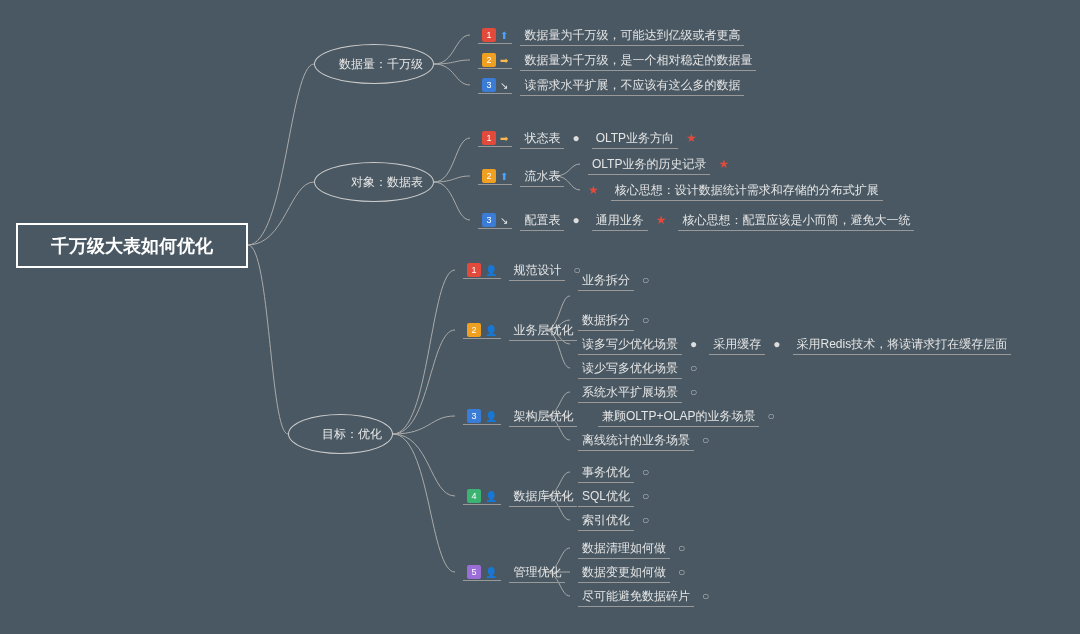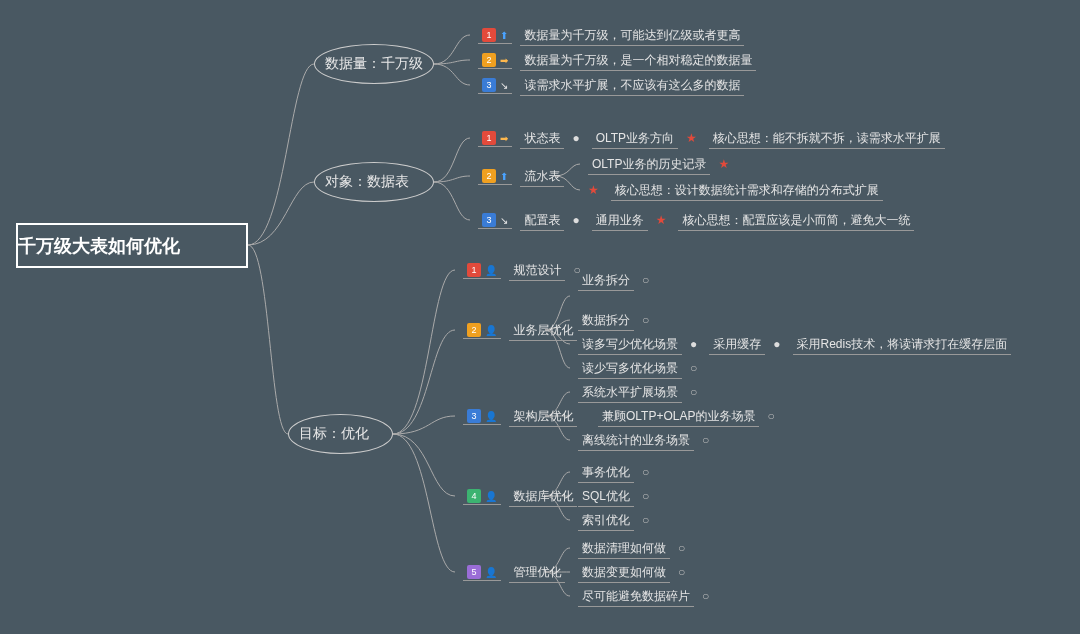--- a/index.html
+++ b/index.html
@@ -1,21 +1,21 @@
 <!DOCTYPE html>
 <html><head>
 <meta charset="utf-8">
 <style>
 *{box-sizing:border-box;margin:0;padding:0}
 body{background:#495862;font-family:"Microsoft YaHei",Arial,sans-serif;font-size:12px;color:#e5e5e5;width:1080px;height:634px;position:relative;overflow:hidden}
 svg.connectors{position:absolute;top:0;left:0;width:1080px;height:634px;pointer-events:none}
 
-.root{position:absolute;left:16px;top:223px;width:232px;height:45px;border:2px solid #fff;background:#495862;display:flex;align-items:center;justify-content:flex-start;font-size:18px;font-weight:bold;color:#fff}
-
-.bubble{position:absolute;border:1px solid #ccc;border-radius:50%;display:flex;align-items:center;justify-content:flex-start;color:#e8e8e8;font-size:14px;padding:0 10px}
+.root{position:absolute;left:16px;top:223px;width:232px;height:45px;border:2px solid #fff;background:#495862;display:flex;align-items:center;justify-content:center;font-size:18px;font-weight:bold;color:#fff}
+
+.bubble{position:absolute;border:1px solid #ccc;border-radius:50%;display:flex;align-items:center;justify-content:flex-end;color:#e8e8e8;font-size:12px;padding:0 10px}
 .b1{left:314px;top:44px;width:120px;height:40px}
 .b2{left:314px;top:162px;width:120px;height:40px}
 .b3{left:288px;top:414px;width:105px;height:40px}
 
 .row{position:absolute;display:flex;align-items:center;height:22px}
 .row>span{margin-left:8px;white-space:nowrap}
 .underline{border-bottom:1px solid #999;padding:2px 4px 1px 4px;margin-left:8px;display:inline-flex;align-items:center}
 
 .badge{display:inline-block;width:14px;height:14px;border-radius:2px;font-size:9px;color:#fff;text-align:center;line-height:14px;margin-right:2px}
 .bg-r{background:#e24a3b}.bg-o{background:#f0a020}.bg-b{background:#3a7cd6}.bg-g{background:#3cb371}.bg-p{background:#9a6dd7}
@@ -107,21 +107,20 @@
 
 <div class="row" style="left:470px;top:127px">
  <span class="underline">
       <span class="badge bg-r">1</span>
       <span class="mini adown">➡</span>
     </span>
  <span class="underline">状态表</span>
  <span class="dot">●</span>
     <span class="underline">OLTP业务方向</span>
  <span class="star">★</span>
-    <span class="underline">核心思想：能不拆就不拆，读需求水平扩展</span>
 </div>
 <div class="row" style="left:470px;top:165px">
  <span class="underline">
       <span class="badge bg-o">2</span>
       <span class="mini aup">⬆</span>
     </span>
  <span class="underline">流水表</span>
 </div>
 <div class="row" style="left:580px;top:153px">
  <span class="underline">OLTP业务的历史记录</span>

